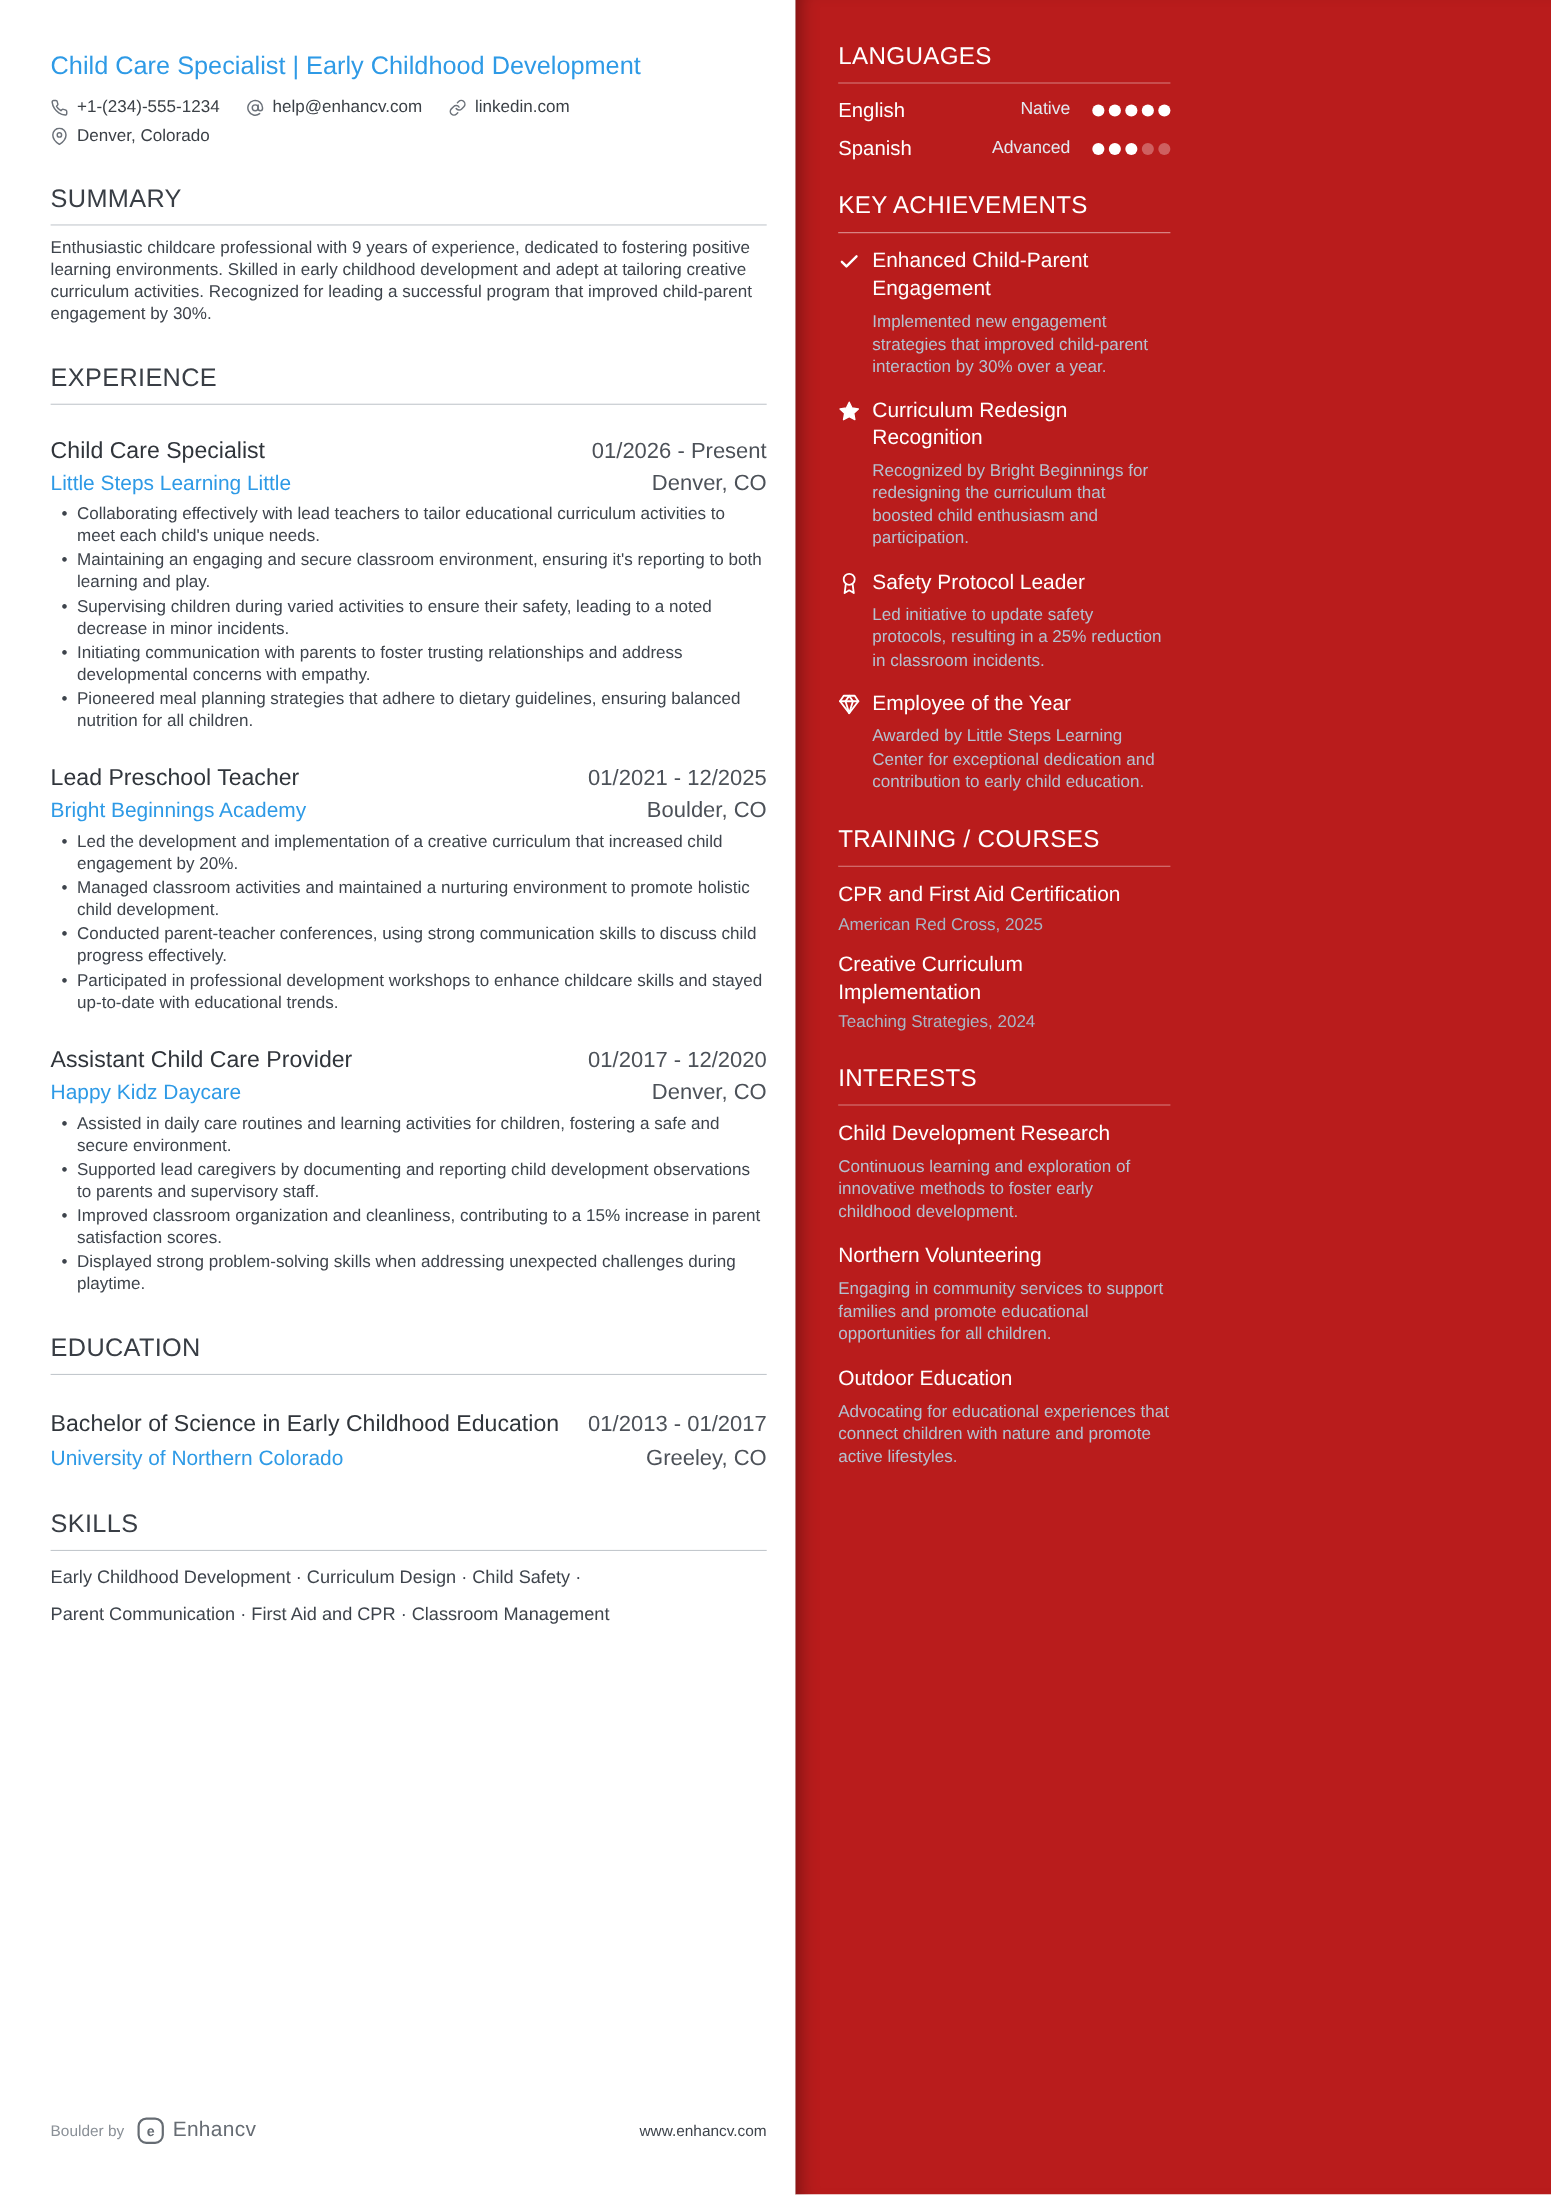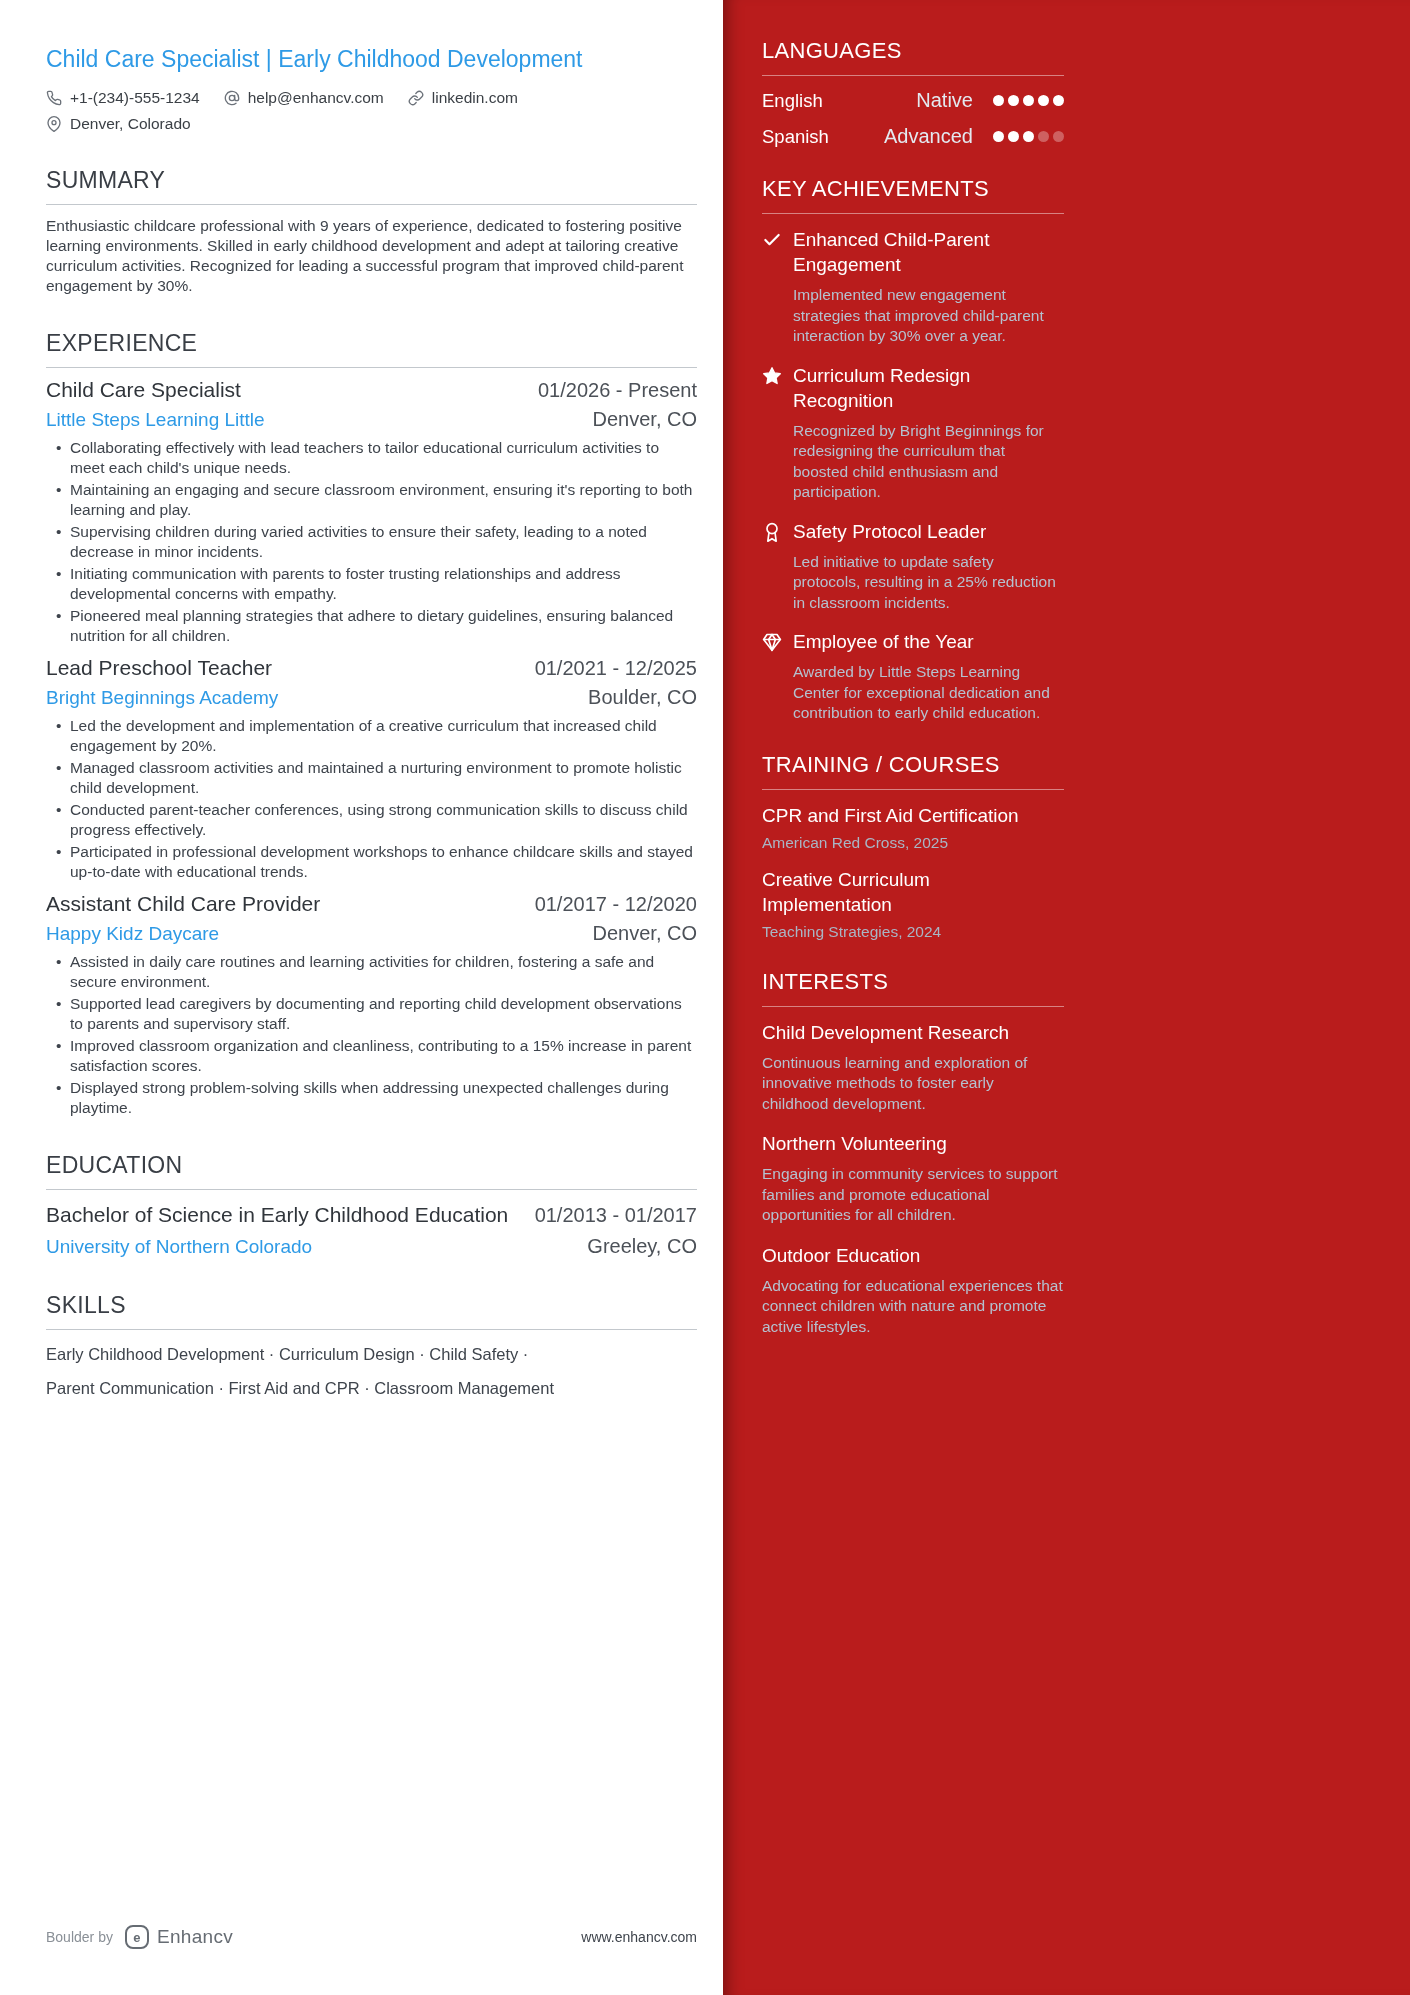--- a/index.html
+++ b/index.html
@@ -16,21 +16,21 @@
   .contact-row { display:flex; align-items:center; gap:24px; margin-top:16px; }
   .contact-row.second { margin-top:8px; }
   .contact-item { display:flex; align-items:center; gap:8px; font-size:15.5px; color:#3b4046; }
   .contact-item svg { display:block; }
 
   .lsection { margin-top:34px; }
   .lheading { font-size:23px; color:#393e45; letter-spacing:.3px; padding-bottom:10px; border-bottom:1px solid #c3c8cd; }
 
   .summary-text { margin-top:11px; font-size:15.5px; line-height:20px; color:#3e444c; }
 
-  .job { margin-top:10px; }
+  .job { margin-top:30px; }
   .row-between { display:flex; justify-content:space-between; align-items:baseline; }
   .job-title { font-size:21px; color:#30353b; }
   .meta { font-size:20px; color:#4c5158; white-space:nowrap; }
   .company { font-size:19px; color:#2e9ae6; margin-top:7px; cursor:pointer; }
   .bullets { list-style:none; margin-top:7px; padding-left:24px; }
   .bullets li { position:relative; font-size:15.5px; line-height:20px; color:#3e444c; margin-bottom:2px; }
   .bullets li::before { content:"•"; position:absolute; left:-14px; top:0; color:#3e444c; }
 
   .degree { font-size:21px; line-height:29px; color:#30353b; max-width:500px; }
   .school { font-size:19px; color:#2e9ae6; margin-top:7px; cursor:pointer; }
@@ -47,21 +47,21 @@
 
   
   .sidebar { width:687px; background:#b91c1c; color:#ffffff; padding:38px 0 40px 39px;
              box-shadow:inset 16px 0 16px -12px rgba(0,0,0,.35); }
   .sb-inner { width:302px; }
   .sb-section { margin-bottom:28px; }
   .sb-heading { font-size:22px; color:#ffffff; letter-spacing:.3px; padding-bottom:11px; border-bottom:1px solid rgba(255,255,255,.45); margin-bottom:13px; }
 
   .lang-row { display:flex; align-items:center; margin-bottom:13px; }
   .lang-name { flex:1; font-size:18.5px; color:#ffffff; }
-  .lang-level { font-size:20px; color:#e3e9f0; margin-right:16px; }
+  .lang-level { font-size:16px; color:#e3e9f0; margin-right:16px; }
   .dots { display:flex; align-items:center; }
   .dot { width:11px; height:11px; border-radius:50%; background:rgba(255,255,255,.3); margin-left:4px; }
   .dot.filled { background:#ffffff; }
 
   .ach { display:flex; margin-bottom:16px; }
   .ach-iconcol { width:31px; flex:none; padding-top:3px; }
   .ach-title { font-size:19px; line-height:25px; color:#ffffff; }
   .ach-body { margin-top:8px; font-size:15.5px; line-height:20.5px; color:#b5c1cf; }
 
   .course { margin-bottom:15px; }

